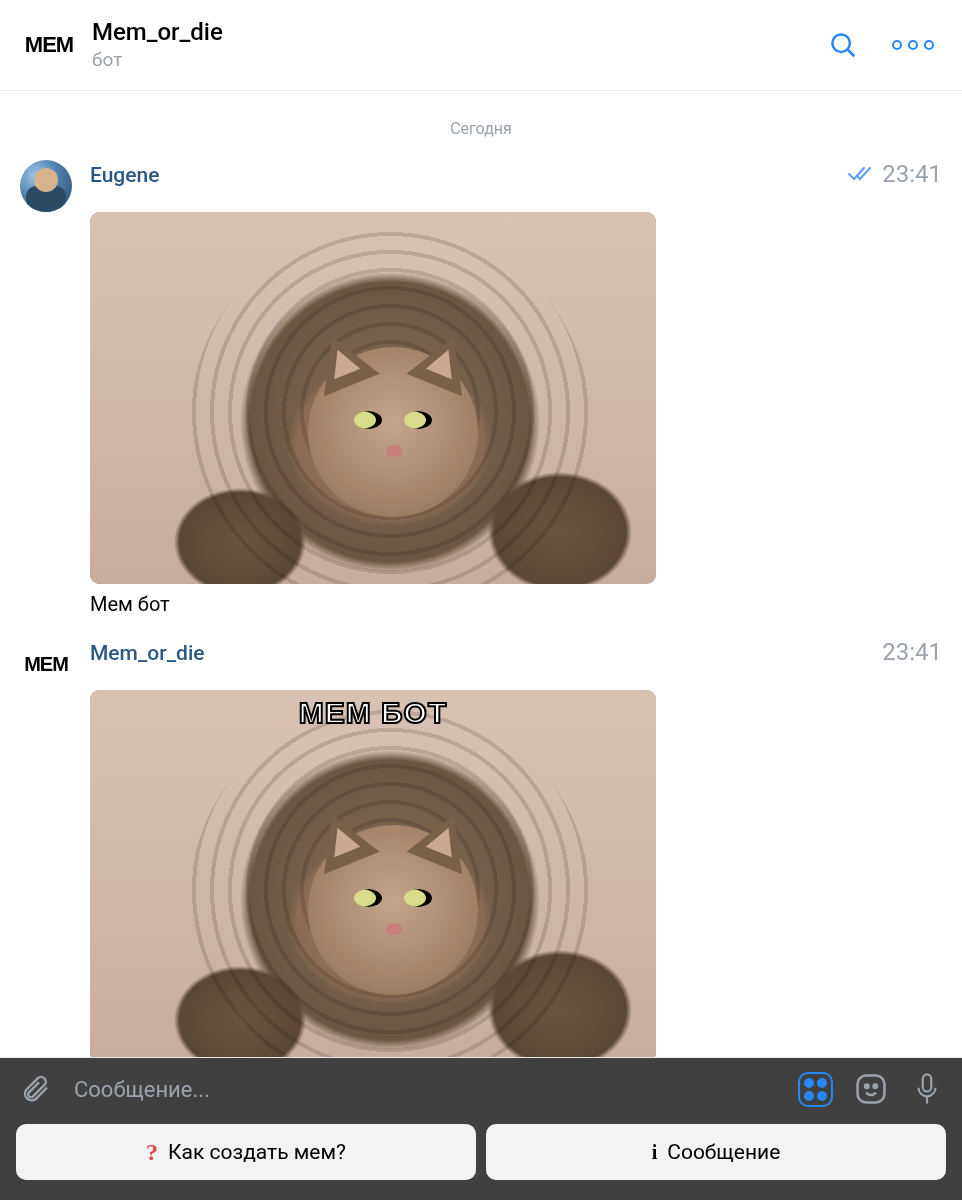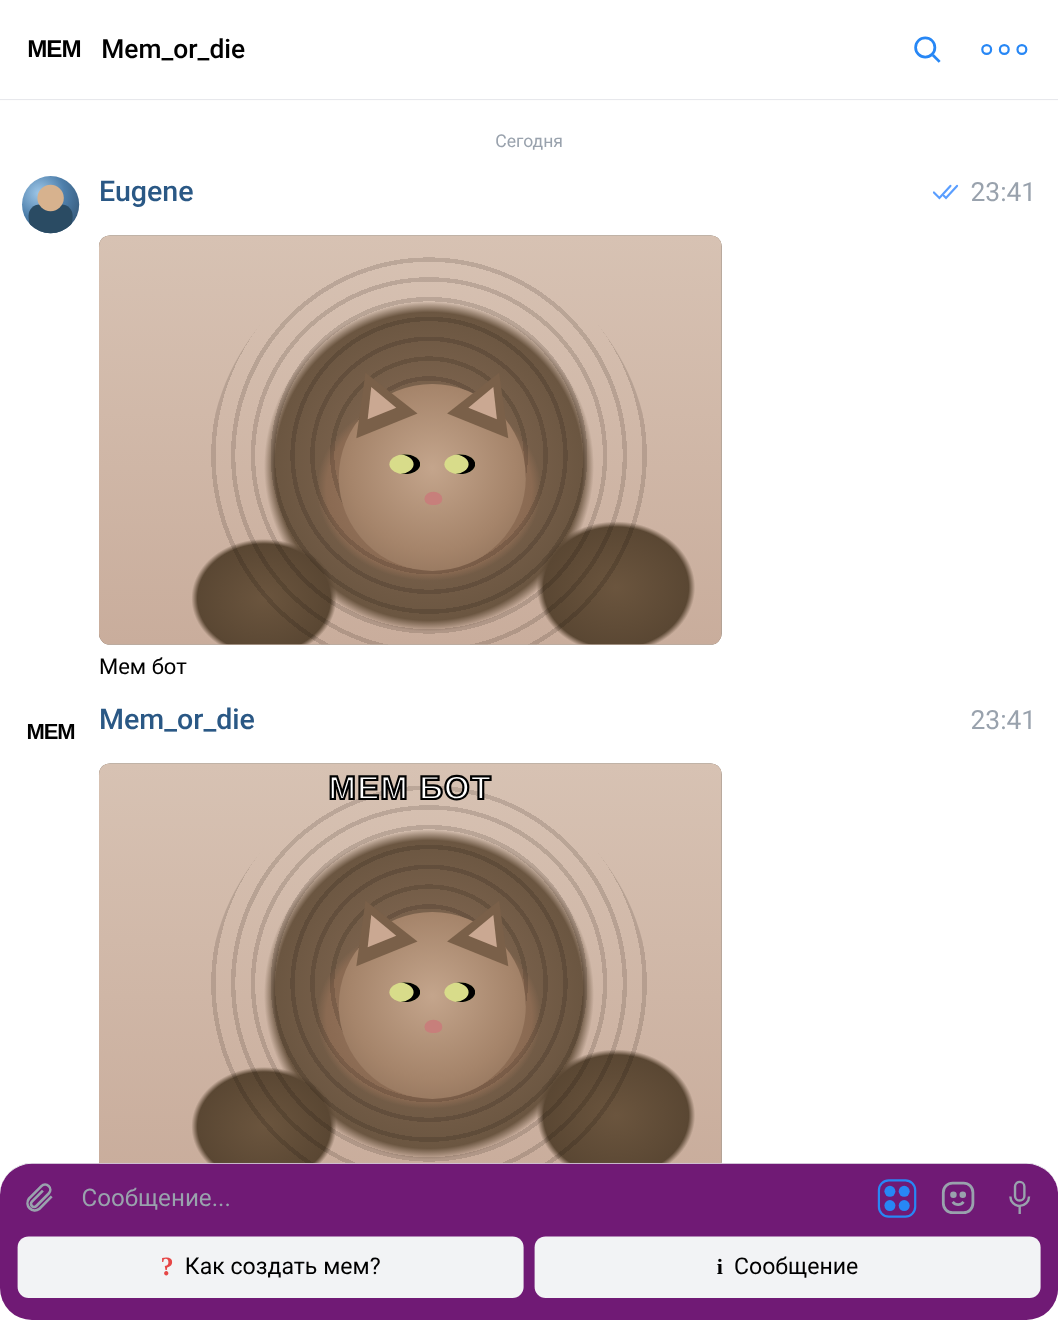--- a/index.html
+++ b/index.html
@@ -20,21 +20,21 @@
   .more-dots span{width:6px;height:6px;border-radius:50%;border:2px solid #2787f5;}
 
   
   .chat{padding:18px 20px 0 20px;height:956px;overflow:hidden;}
   .date-sep{text-align:center;font-size:16px;color:#99a2ad;padding:10px 0 22px 0;}
 
   .msg{display:flex;gap:18px;margin-bottom:22px;}
   .msg .ava{width:52px;height:52px;border-radius:50%;flex-shrink:0;overflow:hidden;display:flex;align-items:center;justify-content:center;}
   .msg .body{flex:1;}
   .msg .head{display:flex;align-items:baseline;}
-  .msg .name{color:#2a5885;font-size:26px;font-weight:500;cursor:pointer;}
+  .msg .name{color:#2a5885;font-size:21px;font-weight:500;cursor:pointer;}
   .msg .meta{margin-left:auto;display:flex;align-items:center;gap:10px;font-size:24px;color:#99a2ad;}
   .read-ticks{color:#5a9eff;}
   .msg .attachment{margin-top:24px;}
   .img-card{width:566px;height:372px;border-radius:10px;overflow:hidden;background:#6e5a47;position:relative;}
   .caption{margin-top:8px;font-size:20px;color:#000;}
 
   
   .cat-scene{position:absolute;inset:0;
     background:
       radial-gradient(ellipse 110px 90px at 150px 330px,#6b553e 0,#5a4733 55%,transparent 60%),
@@ -59,21 +59,21 @@
   
   .ava.mem{border-radius:6px;background:#fff;}
   .ava.mem .mem-logo{font-size:20px;}
 
   
   .ava.eugene{background:radial-gradient(circle at 30% 30%,#9fc8e9 0,#4e7fab 45%,#2c4863 100%);position:relative;}
   .ava.eugene::after{content:"";position:absolute;left:14px;top:8px;width:24px;height:24px;border-radius:50%;background:#d7b28e;}
   .ava.eugene::before{content:"";position:absolute;left:6px;top:26px;width:40px;height:30px;border-radius:10px 10px 18px 18px;background:#2a4b63;}
 
   
-  .composer-wrap{position:absolute;left:0;right:0;bottom:0;border-top:1px solid #e7e8ec;background:#701a75;border-radius:29px;}
+  .composer-wrap{position:absolute;left:0;right:0;bottom:0;border-top:1px solid #e7e8ec;background:#404040;}
   .composer{display:flex;align-items:center;padding:14px 18px 10px 18px;gap:22px;}
   .composer .input{flex:1;font-size:22px;color:#99a2ad;}
   .ci{width:34px;height:34px;display:flex;align-items:center;justify-content:center;cursor:pointer;}
   .app-grid{border:2px solid #2787f5;border-radius:10px;padding:4px;}
   .app-grid-inner{display:grid;grid-template-columns:10px 10px;grid-template-rows:10px 10px;gap:3px;}
   .app-grid-inner span{background:#2787f5;border-radius:50%;width:10px;height:10px;}
 
   .quick-row{display:flex;gap:10px;padding:8px 16px 20px 16px;}
   .quick-btn{flex:1;background:#f2f3f5;border-radius:10px;display:flex;align-items:center;justify-content:center;gap:10px;height:56px;font-size:21px;color:#000;cursor:pointer;}
   .qm{color:#e64646;font-weight:900;font-size:24px;font-family:Georgia,serif;}
@@ -81,20 +81,21 @@
 </style>
 </head>
 <body>
 
 <div class="header">
   <div class="avatar-box">
     <span class="mem-logo">MEM</span>
   </div>
   <div class="title-block">
     <div class="title">Mem_or_die</div>
+    <div class="subtitle">бот</div>
   </div>
   <div class="actions">
     <div class="icon-btn">
       <svg class="search-svg" viewBox="0 0 24 24" fill="none" stroke="#2787f5" stroke-width="2">
           <circle cx="10.5" cy="10.5" r="7"></circle>
           <line x1="21" y1="21" x2="16" y2="16"></line>
         </svg>
     </div>
     <div class="icon-btn">
       <div class="more-dots">

